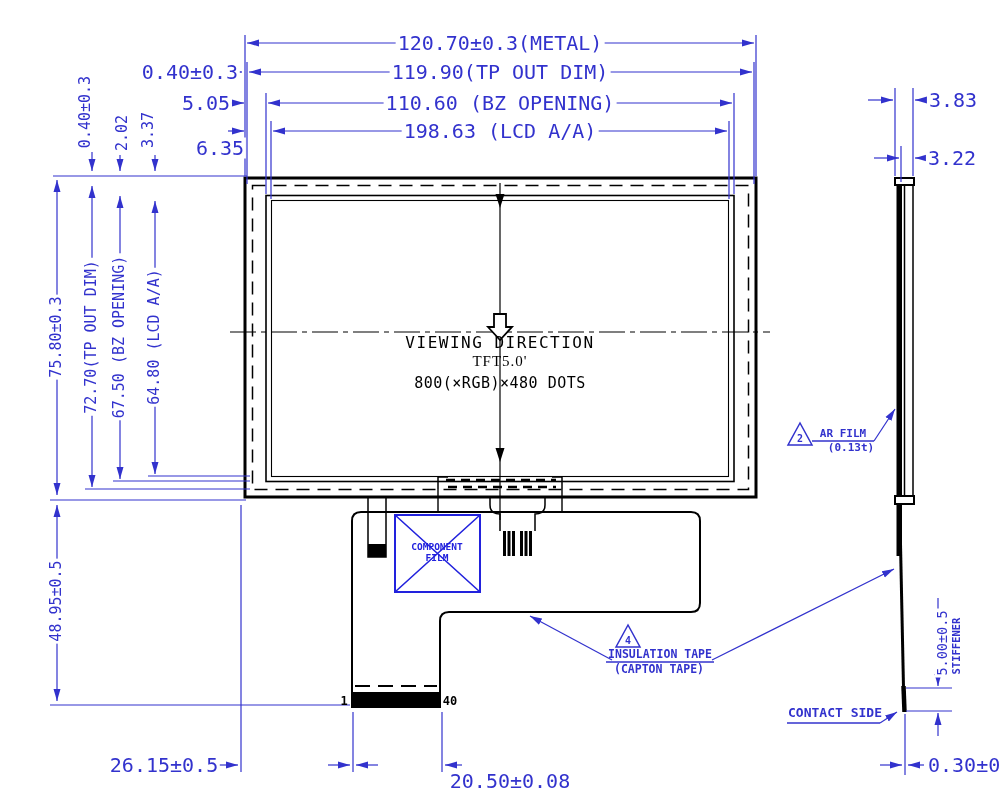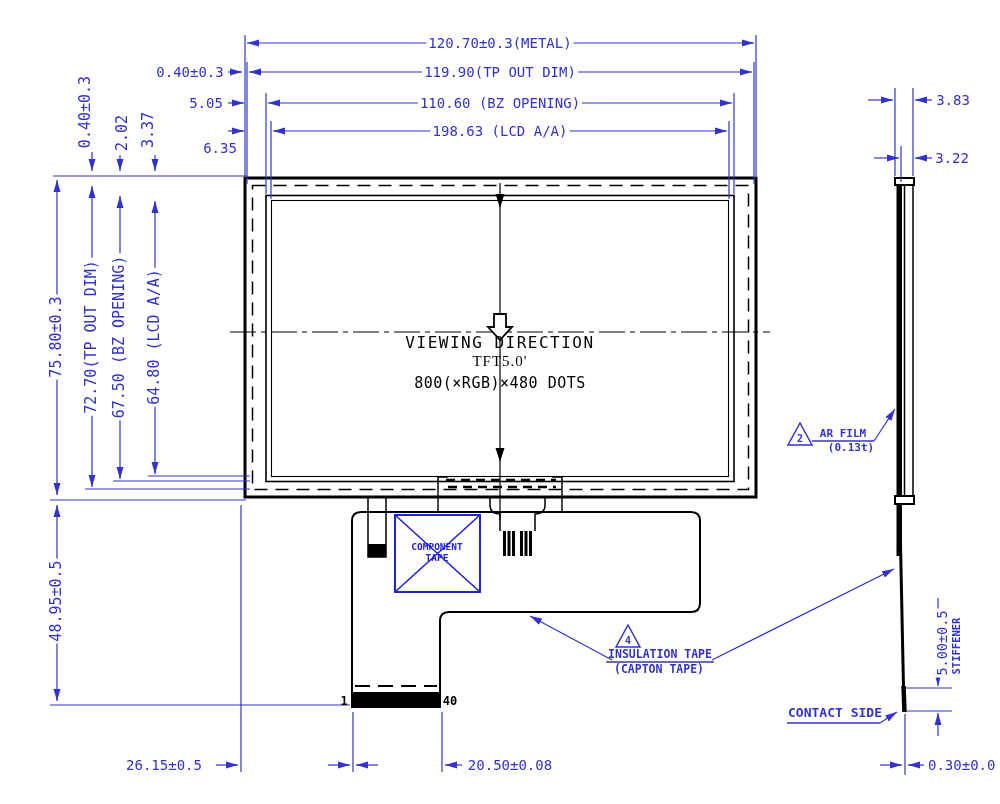--- a/index.html
+++ b/index.html
@@ -1,21 +1,21 @@
 <!DOCTYPE html>
 <html><head>
 <meta charset="utf-8">
 <style>
   html,body{margin:0;padding:0;background:#fff;}
   #stage{position:relative;width:1000px;height:804px;background:#ffffff;overflow:hidden;
          font-family:"DejaVu Sans Mono",monospace;}
   #stage svg{position:absolute;left:0;top:0;z-index:1;}
   .txt{position:absolute;z-index:2;white-space:nowrap;background:#fff;padding:0 2px;
        transform:translate(-50%,-50%);line-height:1.05;}
-  .dim{color:#3232cd;font-size:14px;}
+  .dim{color:#3232cd;font-size:20px;}
   .dimr{color:#3232cd;font-size:15px;transform:translate(-50%,-50%) rotate(-90deg);}
   .blk{color:#000;background:transparent;}
   .cad{font-size:16px;letter-spacing:1.5px;margin-top:48px;}
   .small{font-size:11px;font-weight:bold;color:#3232cd;background:transparent;padding:0;}
   .tiny{font-size:9.5px;font-weight:bold;color:#2222dd;background:transparent;padding:0;}
   .flag{font-size:10px;font-weight:bold;color:#3232cd;background:transparent;padding:0;}
   .rot{transform:translate(-50%,-50%) rotate(-90deg);}
   .ljust{transform:translateY(-50%);}
   .pin{font-size:12px;font-weight:bold;color:#000;background:transparent;padding:0;}
 </style>
@@ -177,28 +177,28 @@
 <div class="txt dimr" style="left:57px;top:337px;">75.80±0.3</div>
 <div class="txt dimr" style="left:92px;top:337px;">72.70(TP OUT DIM)</div>
 <div class="txt dimr" style="left:120px;top:337px;">67.50 (BZ OPENING)</div>
 <div class="txt dimr" style="left:155px;top:337px;">64.80 (LCD A/A)</div>
 <div class="txt dimr" style="left:86px;top:112px;">0.40±0.3</div>
 <div class="txt dimr" style="left:123px;top:133px;">2.02</div>
 <div class="txt dimr" style="left:149px;top:130px;">3.37</div>
 <div class="txt dimr" style="left:57px;top:601px;">48.95±0.5</div>
 
 <div class="txt dim" style="left:164px;top:765px;">26.15±0.5</div>
-<div class="txt dim" style="left:510px;top:765px;">20.50±0.08</div>
+<div class="txt dim" style="left:510px;top:781px;">20.50±0.08</div>
 
 <div class="txt blk cad" style="left:500px;top:295px;">VIEWING DIRECTION</div>
 <div class="txt blk" style="left:500px;top:362px;font-size:15px;letter-spacing:1px;font-family:Liberation Serif, serif;">TFT5.0'</div>
 <div class="txt blk" style="left:500px;top:384px;font-size:15px;letter-spacing:0.5px;">800(×RGB)×480 DOTS</div>
 
 <div class="txt tiny" style="left:437px;top:547px;">COMPONENT</div>
-<div class="txt tiny" style="left:437px;top:558px;">TAPE</div>
+<div class="txt tiny" style="left:437px;top:558px;">FILM</div>
 
 <div class="txt pin" style="left:344px;top:701px;">1</div>
 <div class="txt pin" style="left:450px;top:701px;">40</div>
 
 <div class="txt dim" style="left:953px;top:100px;">3.83</div>
 <div class="txt dim" style="left:952px;top:158px;">3.22</div>
 <div class="txt dimr" style="left:942px;top:643px;font-size:13.5px;">5.00±0.5</div>
 <div class="txt small rot" style="left:957px;top:646px;font-size:10.5px;">STIFFENER</div>
 <div class="txt dim ljust" style="left:926px;top:765px;background:transparent;">0.30±0.0</div>
 

